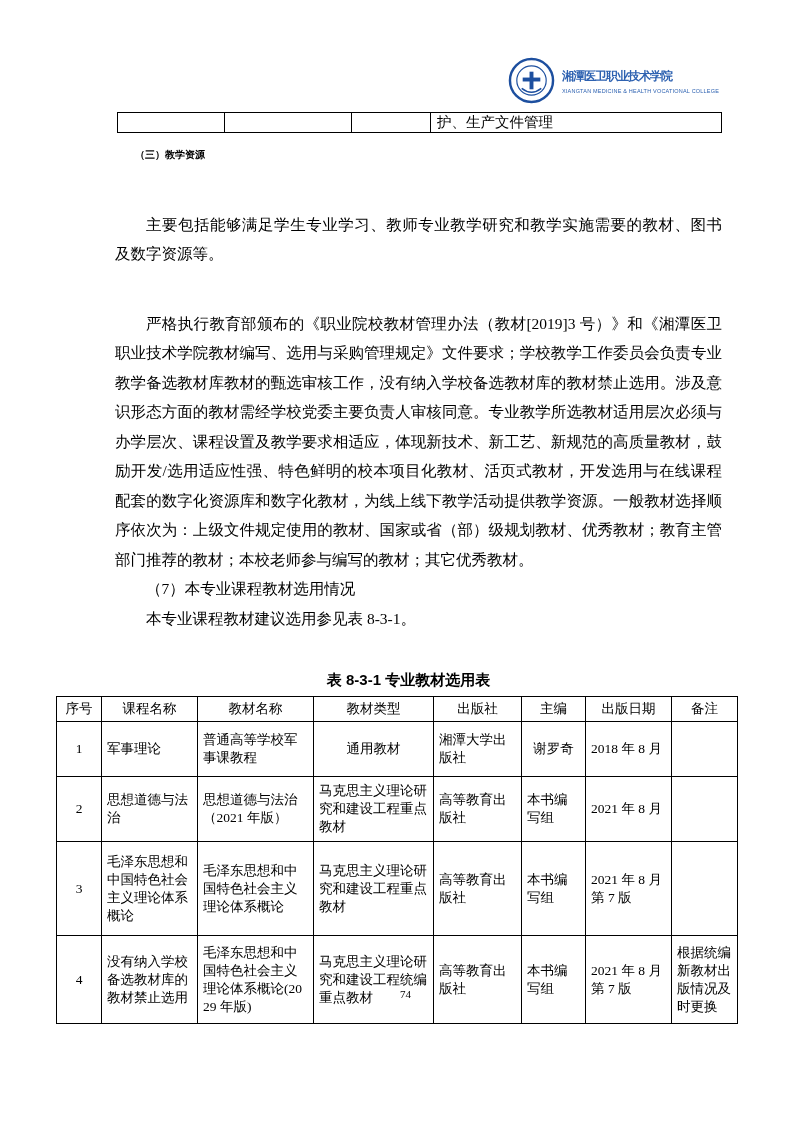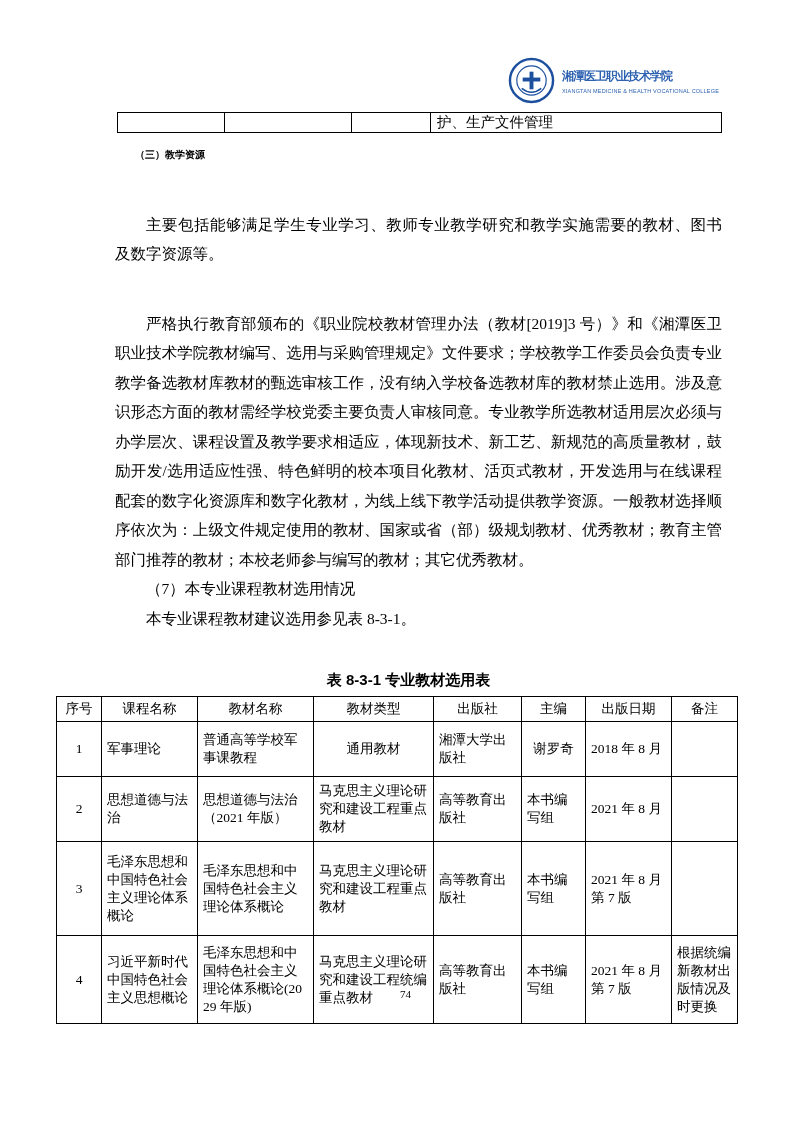--- a/index.html
+++ b/index.html
@@ -223,21 +223,21 @@
         <td>毛泽东思想和中国特色社会主义理论体系概论</td>
         <td>毛泽东思想和中国特色社会主义理论体系概论</td>
         <td>马克思主义理论研究和建设工程重点教材</td>
         <td>高等教育出版社</td>
         <td>本书编写组</td>
         <td>2021 年 8 月 第 7 版</td>
         <td></td>
       </tr>
       <tr class="r4">
         <td class="ctr">4</td>
-        <td>习近平新时代中国特色社会主义思想概论</td>
+        <td>没有纳入学校备选教材库的教材禁止选用</td>
         <td>毛泽东思想和中国特色社会主义理论体系概论(2029 年版)</td>
         <td>马克思主义理论研究和建设工程统编重点教材</td>
         <td>高等教育出版社</td>
         <td>本书编写组</td>
         <td>2021 年 8 月 第 7 版</td>
         <td>根据统编新教材出版情况及时更换</td>
       </tr>
     </tbody>
   </table>
 

